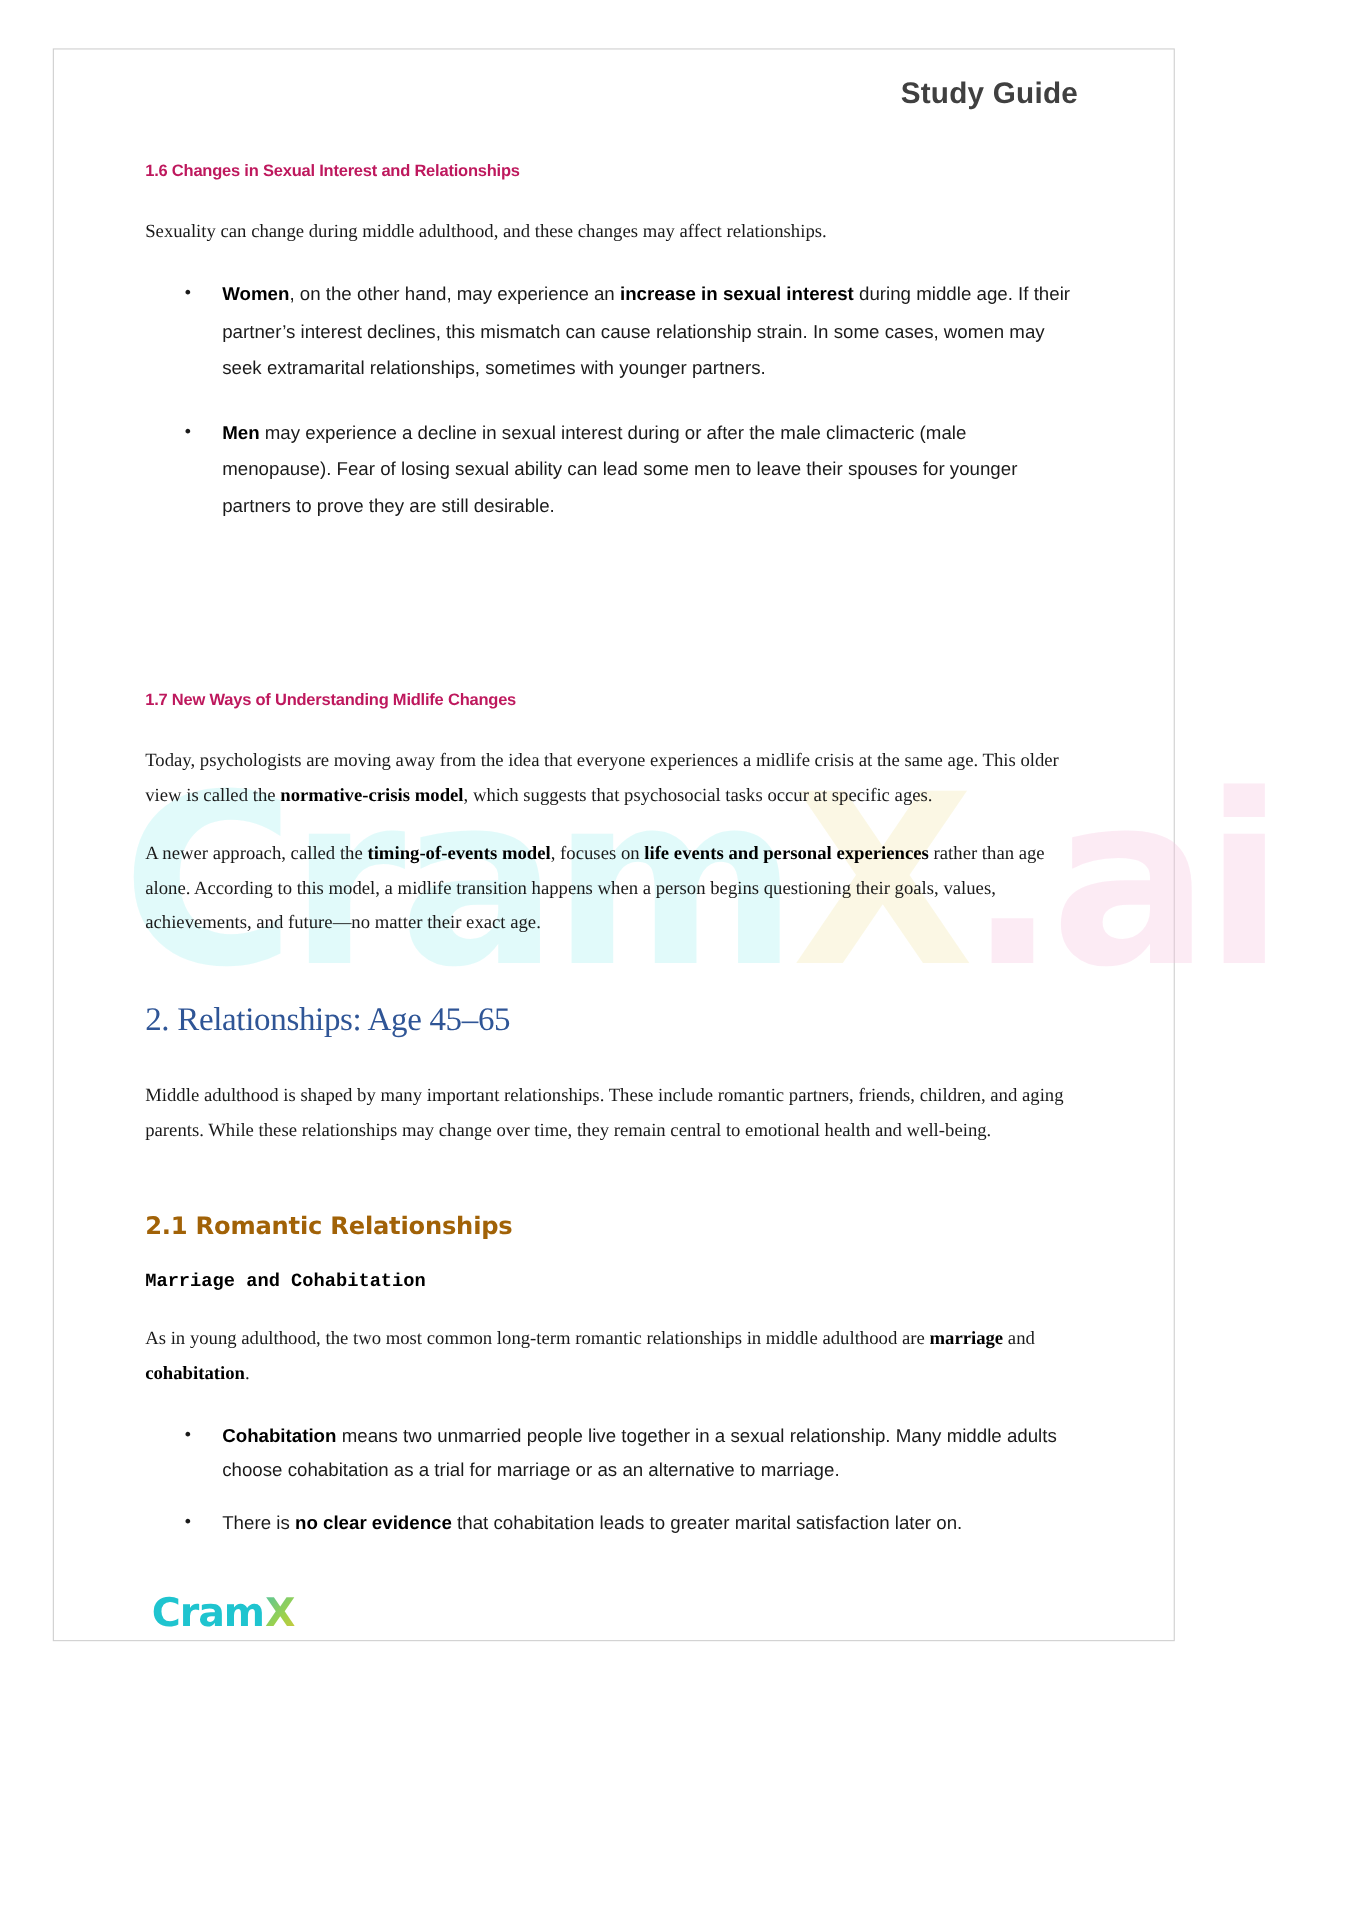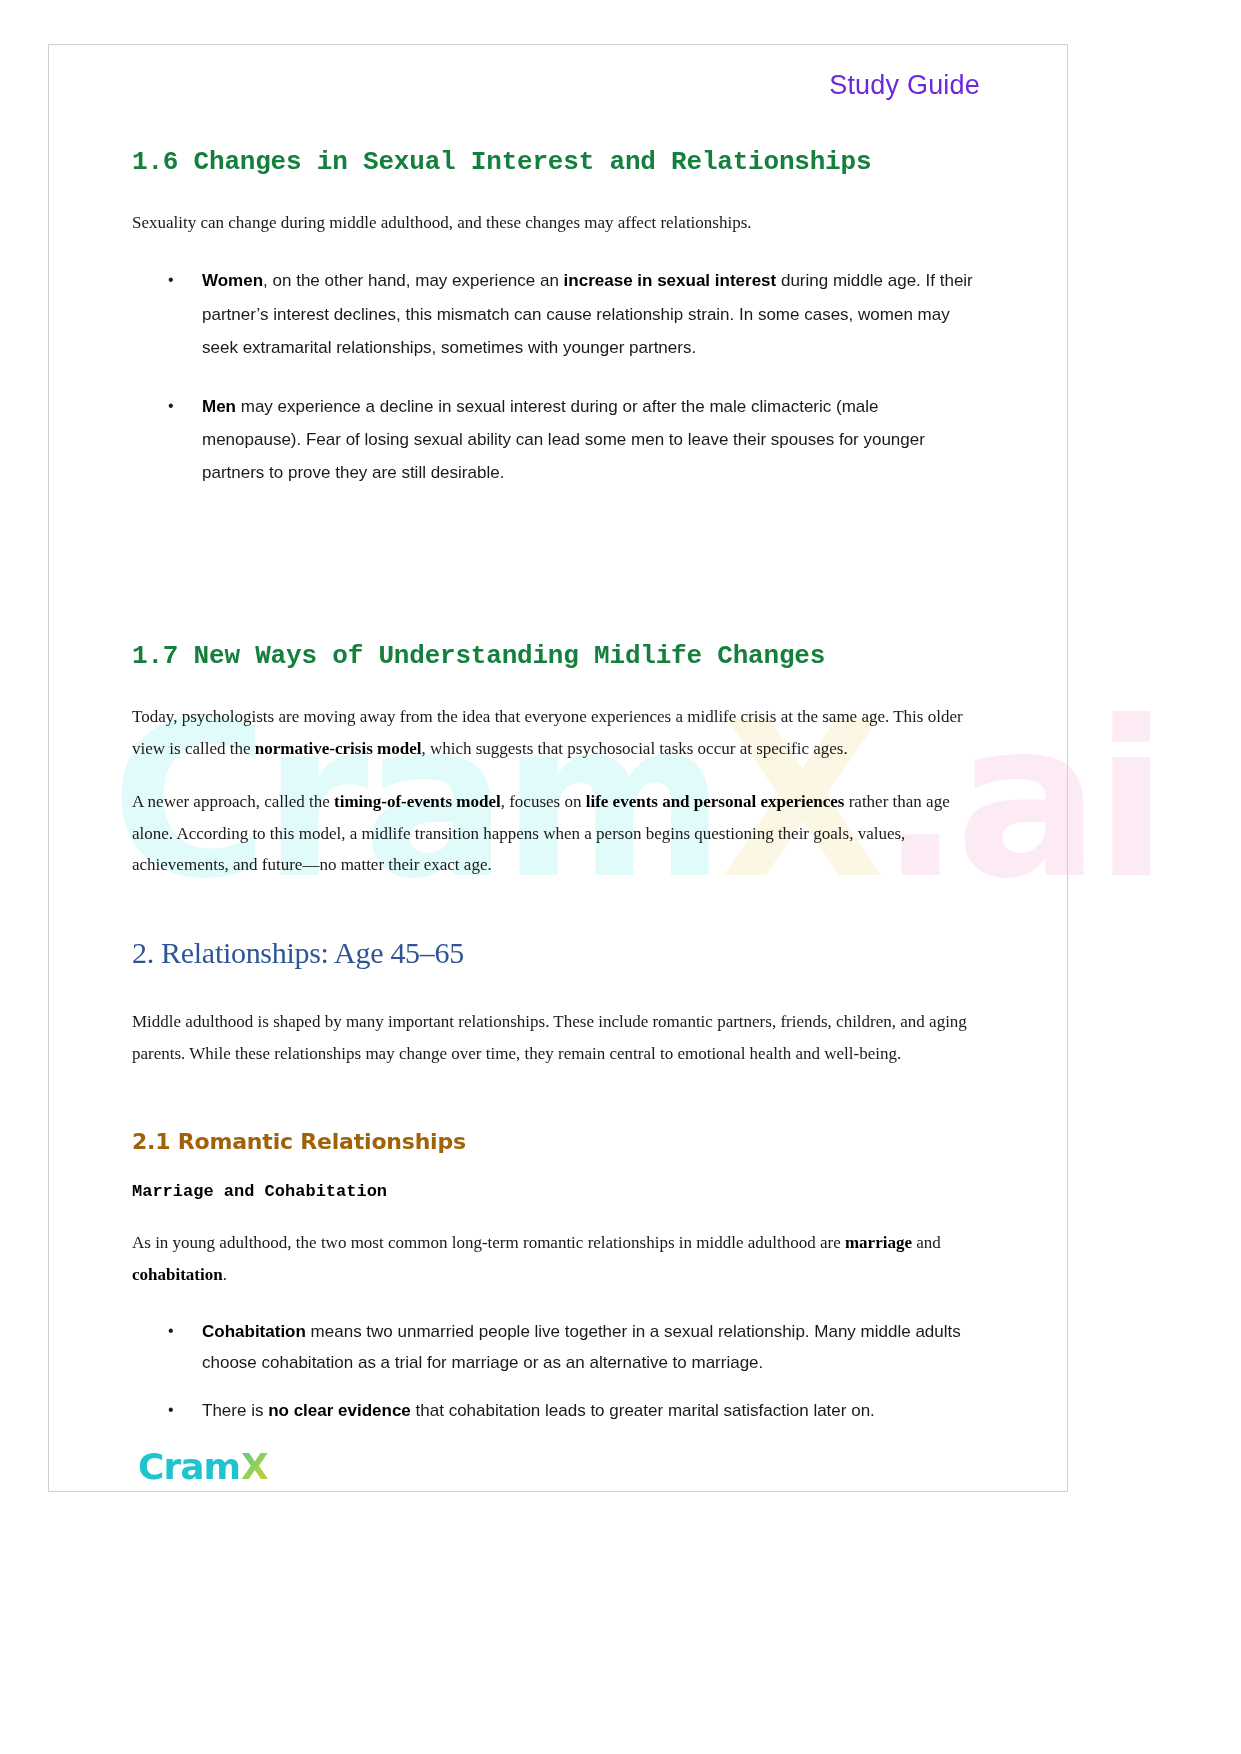--- a/index.html
+++ b/index.html
@@ -58,31 +58,31 @@
     left: 132px;
     top: 70px;
     width: 848px;
     z-index: 2;
   }
 
   .doc-title {
     text-align: right;
     font-family: "Liberation Sans", sans-serif;
     font-size: 27px;
-    font-weight: normal;
-    color: #6d28d9;
+    font-weight: bold;
+    color: #404040;
     letter-spacing: 0.2px;
     margin: 0 0 46px 0;
   }
 
   h2.sec {
-    font-family: Liberation Mono, monospace;
-    font-size: 26px;
-    font-weight: bold;
-    color: #15803d;
+    font-family: Liberation Sans, sans-serif;
+    font-size: 15px;
+    font-weight: bold;
+    color: #be185d;
     margin: 0 0 30px 0;
     letter-spacing: -0.2px;
   }
   h2.sec.spaced-top { margin-top: 76px; }
 
   h1.bigsec {
     font-family: Liberation Serif, serif;
     font-size: 30px;
     font-weight: normal;
     color: #2f5596;

